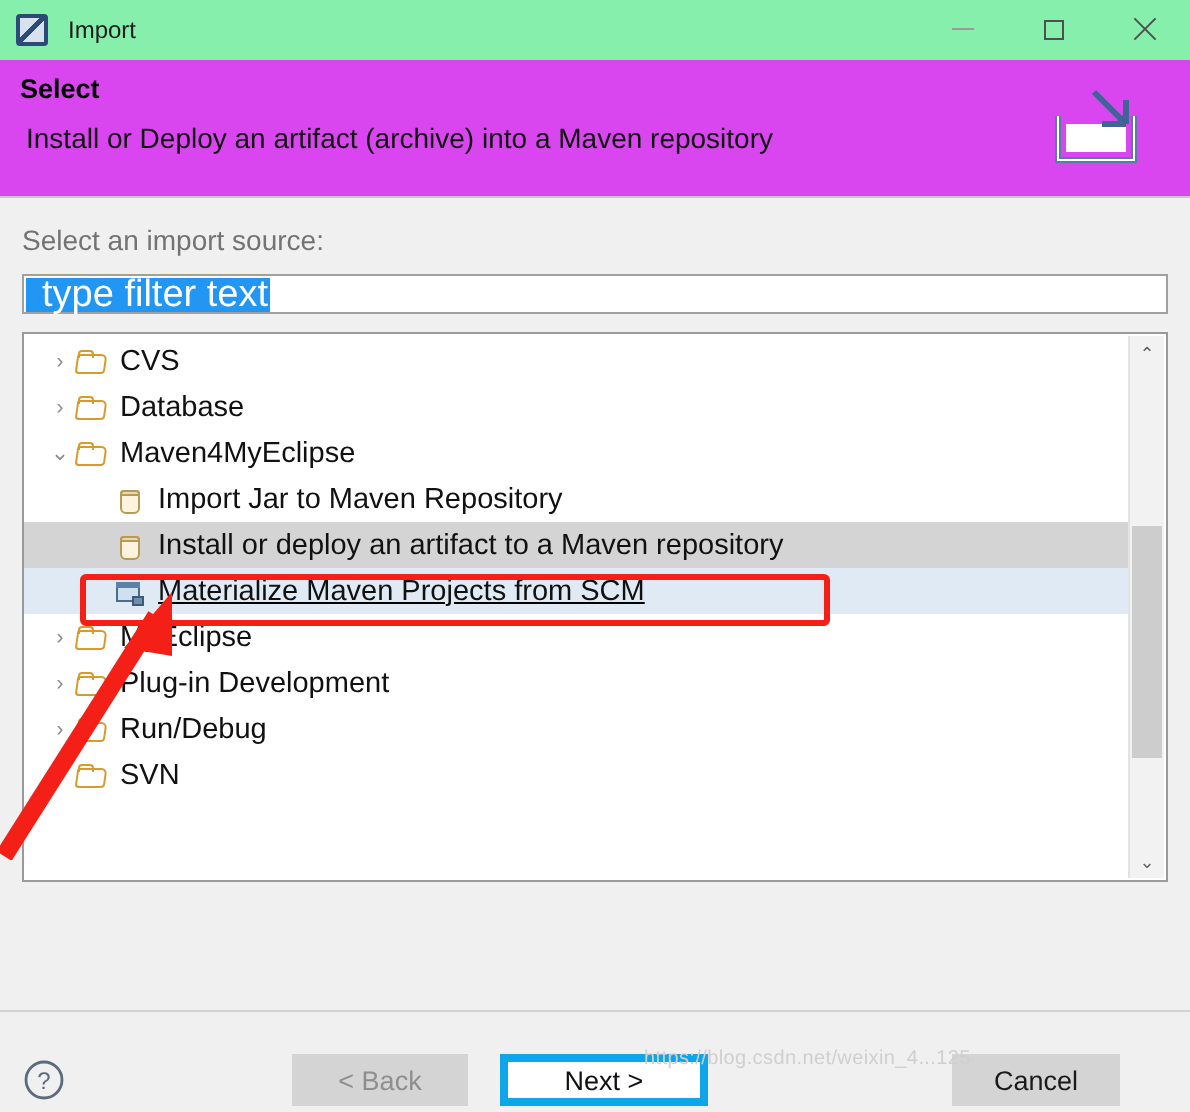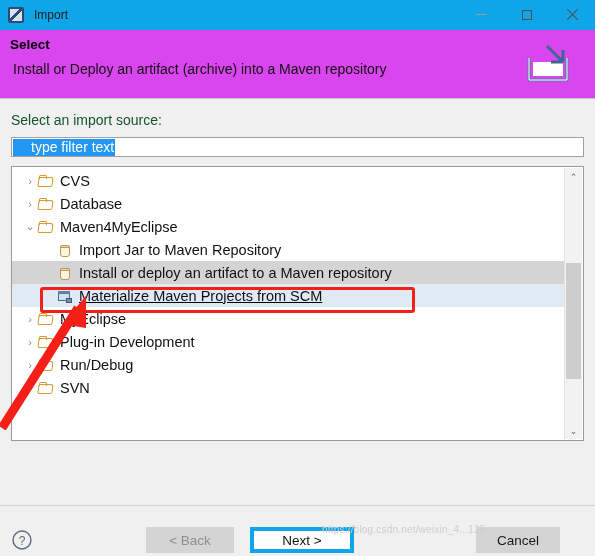--- a/index.html
+++ b/index.html
@@ -20,21 +20,21 @@
     height: 556px;
     background: #f0f0f0;
     box-sizing: border-box;
   }
 
   
   #titlebar {
     position: absolute;
     left: 0; top: 0;
     width: 595px; height: 30px;
-    background: #0ea5e9;
+    background: #86efac;
     display: flex;
     align-items: center;
   }
   #title-icon {
     width: 16px; height: 16px;
     margin-left: 8px;
     position: relative;
     background: #2c4a77;
     border-radius: 2px;
     overflow: hidden;
@@ -123,40 +123,40 @@
   #body-area {
     position: absolute;
     left: 0; top: 99px;
     width: 595px; height: 406px;
     background: #f0f0f0;
   }
   #source-label {
     position: absolute;
     left: 11px; top: 13px;
     font-size: 14px;
-    color: #14532d;
+    color: #737373;
   }
   #filter-input {
     position: absolute;
     left: 11px; top: 38px;
     width: 573px; height: 20px;
     background: #ffffff;
     border: 1px solid #a0a0a0;
     box-sizing: border-box;
     font-size: 13px;
     display: flex;
     align-items: center;
     padding-left: 1px;
   }
   #filter-text-sel {
     background: #2196f3;
     color: #ffffff;
-    font-size: 14px;
+    font-size: 19px;
     line-height: 17px;
-    padding: 0 1px 0 18px;
+    padding: 0 1px 0 8px;
   }
 
   
   #tree-box {
     position: absolute;
     left: 11px; top: 67px;
     width: 573px; height: 275px;
     background: #ffffff;
     border: 1px solid #9a9a9a;
     box-sizing: border-box;

